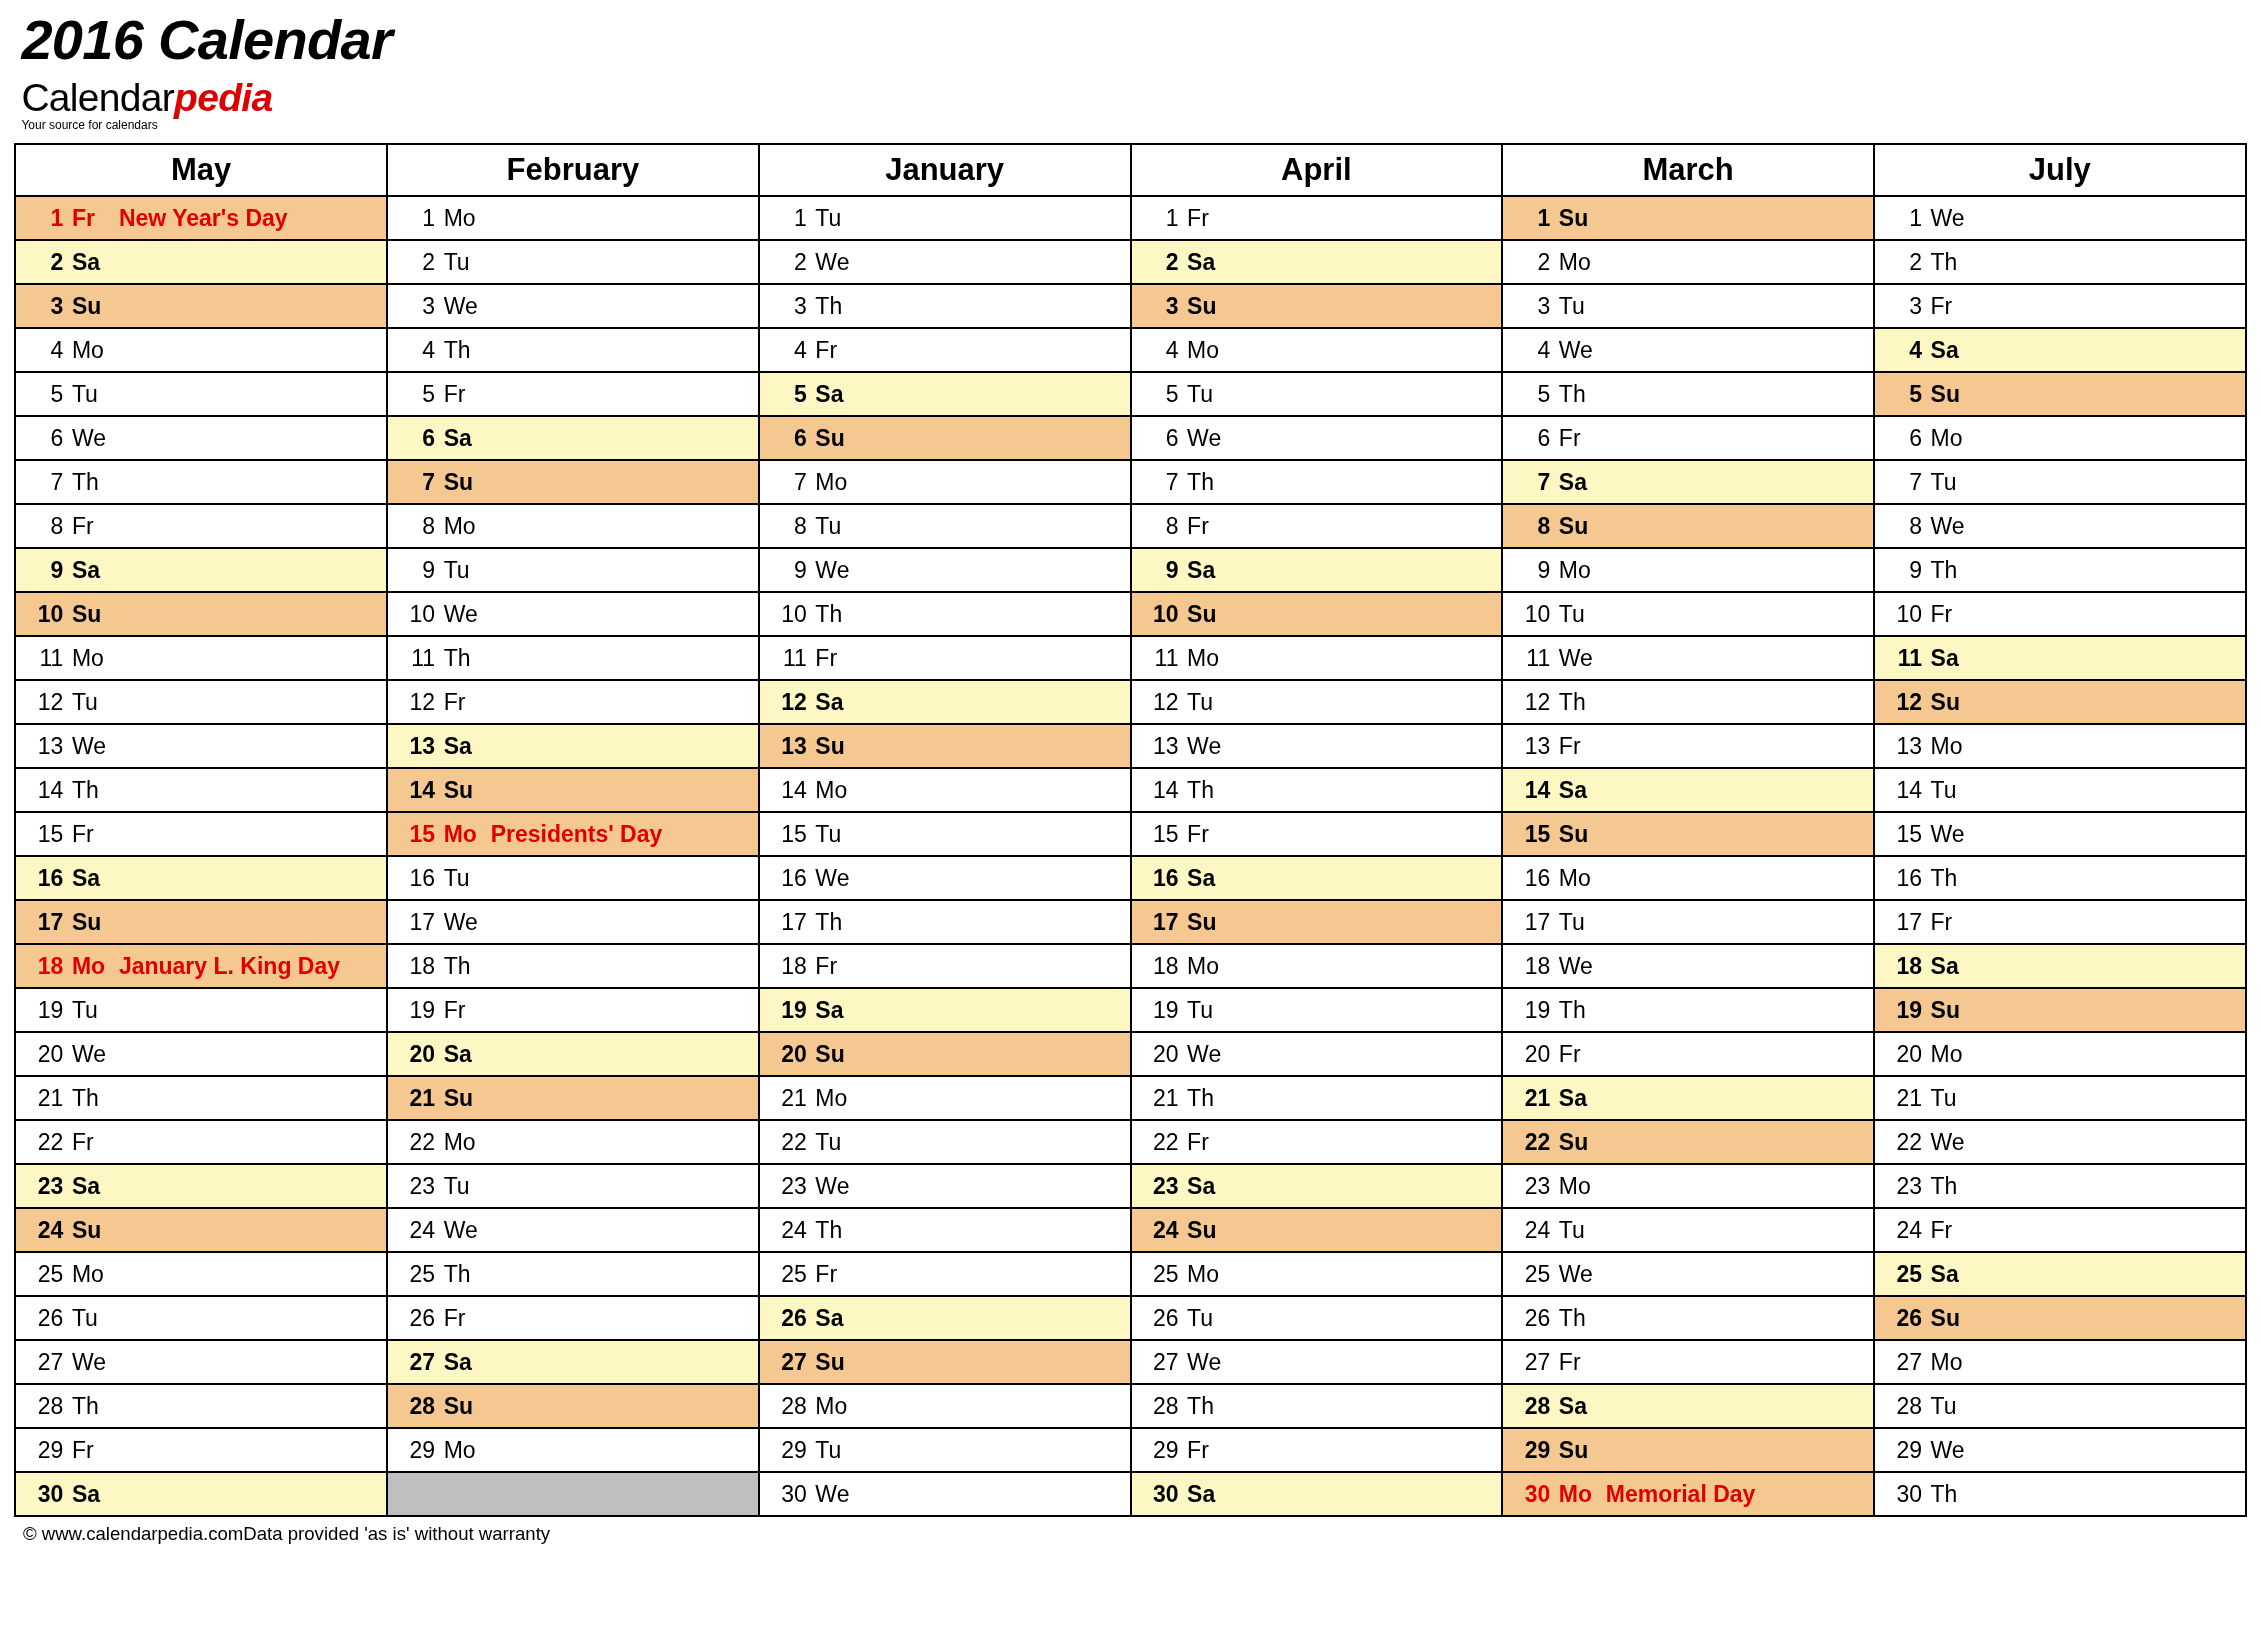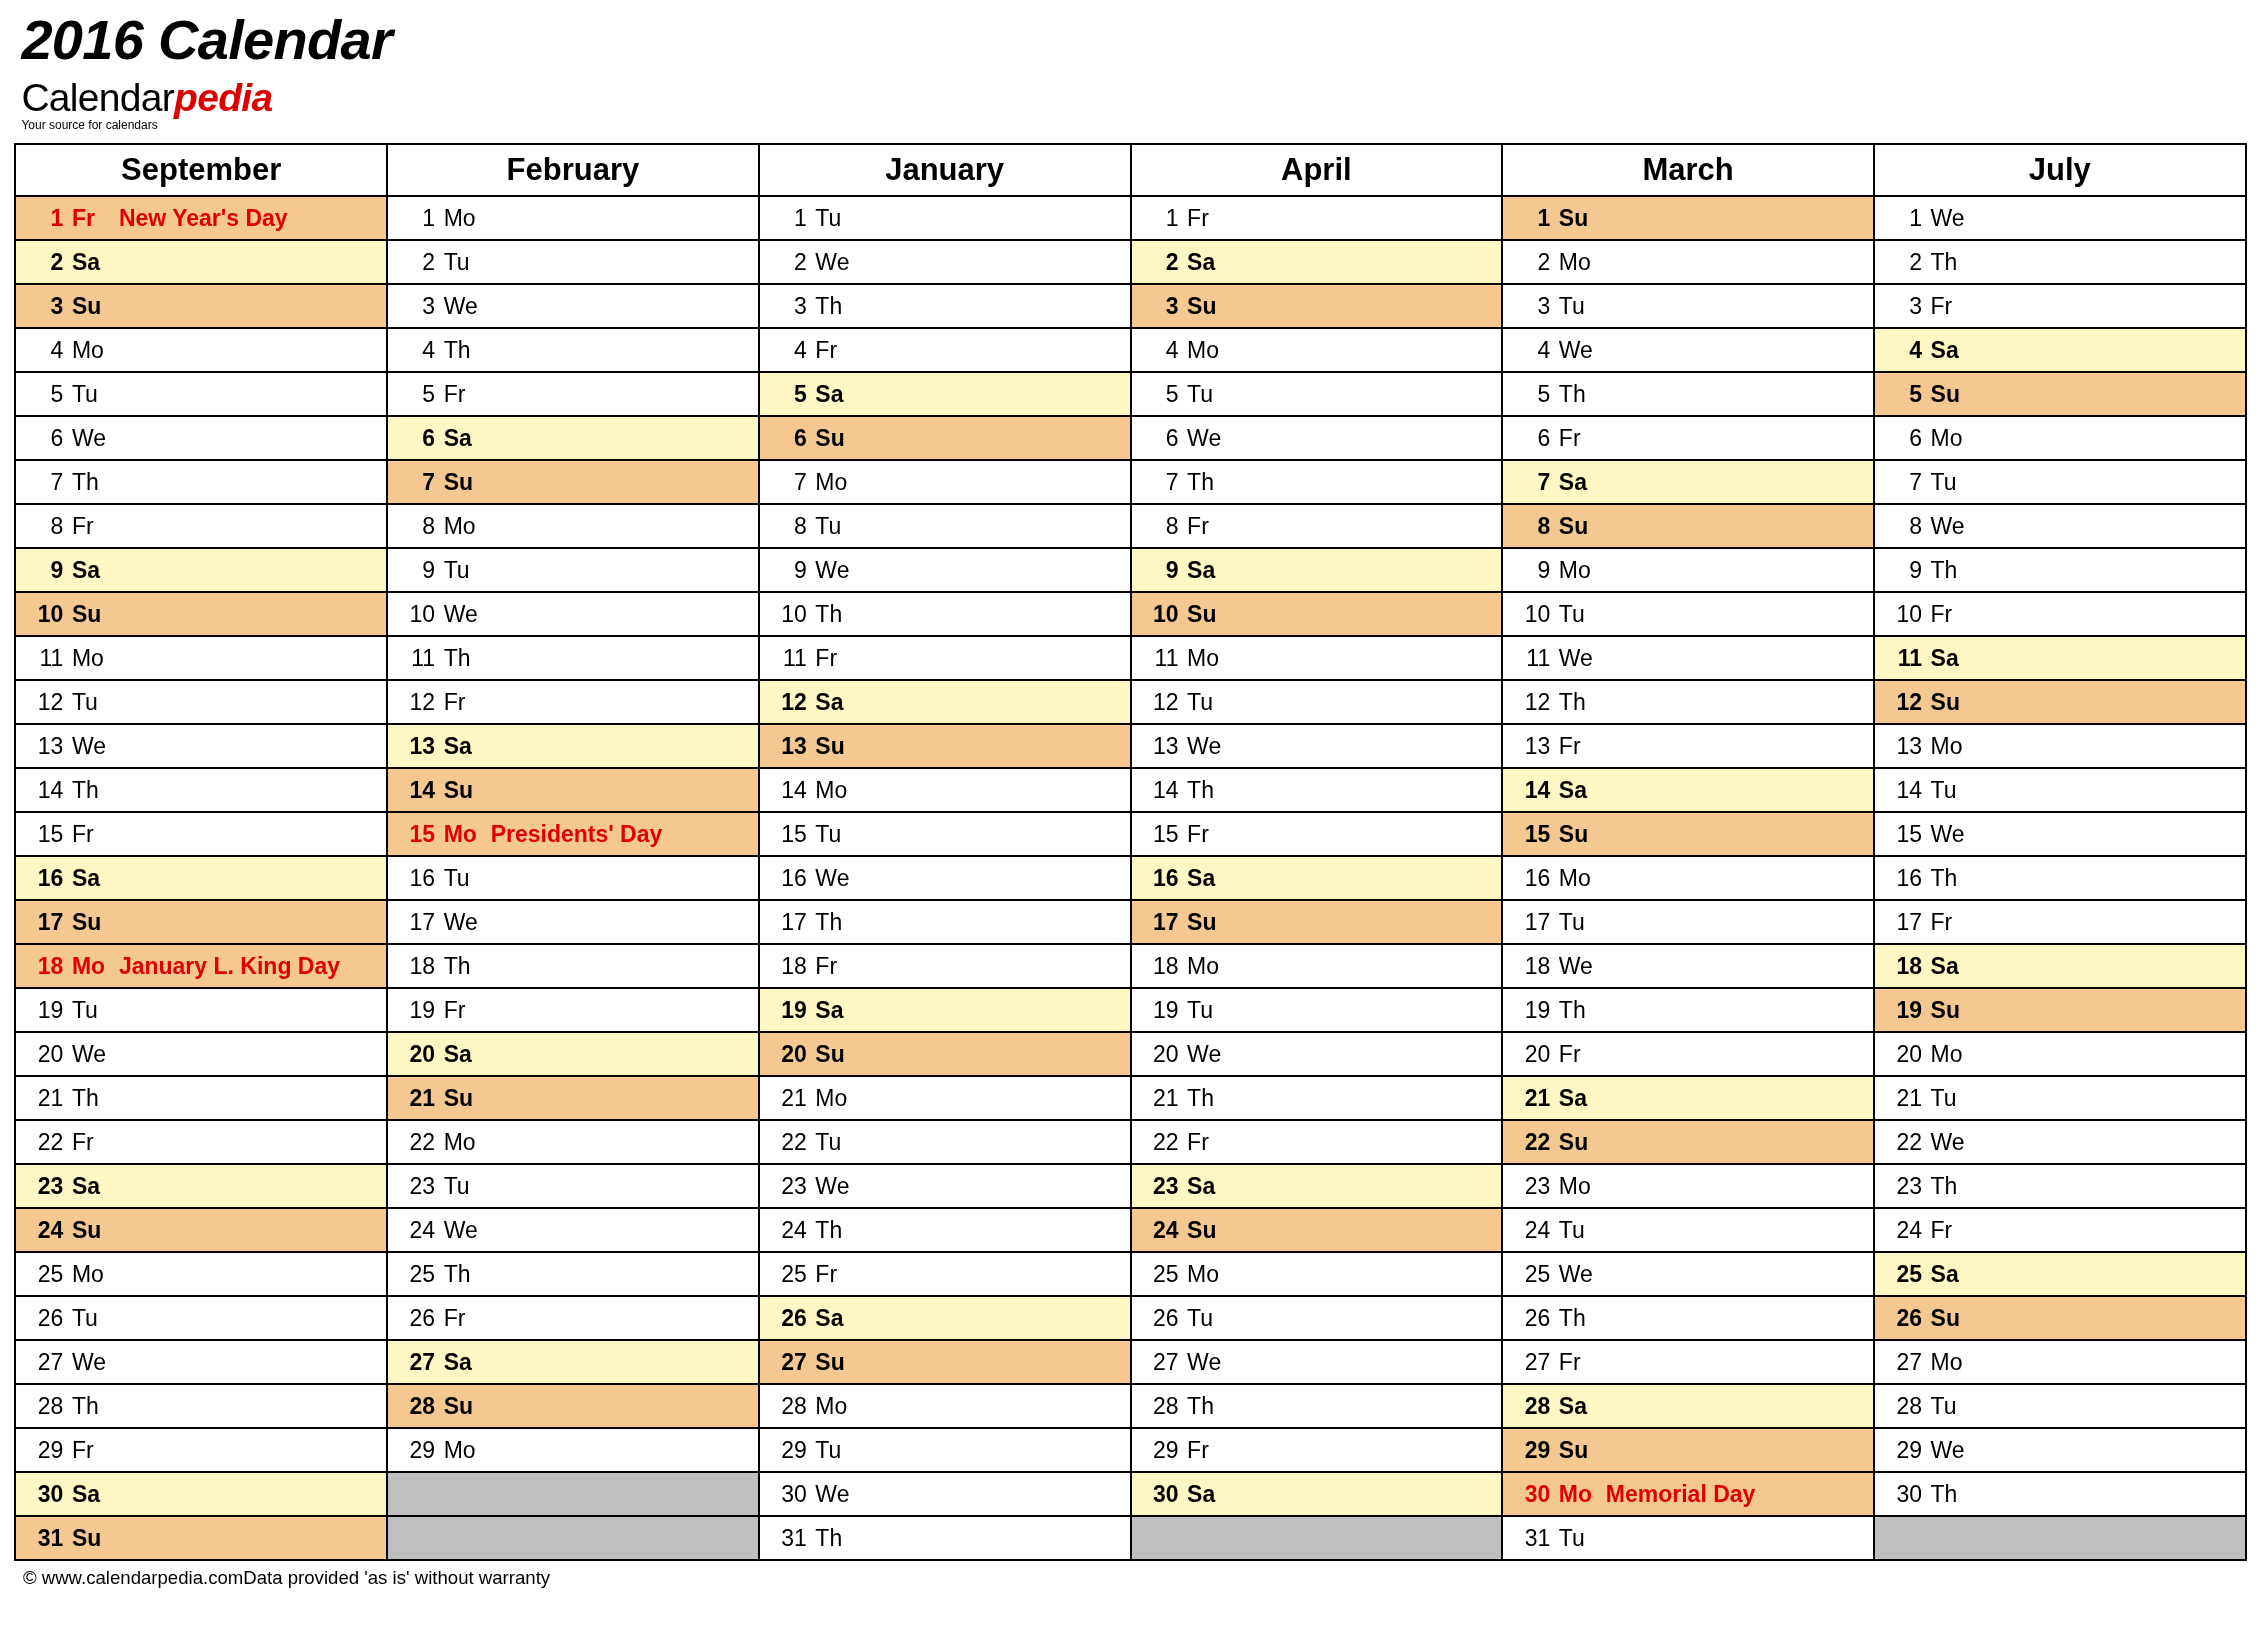--- a/index.html
+++ b/index.html
@@ -81,21 +81,21 @@
     <div class="logo-main">
       <span class="logo-black">Calendar</span><span class="logo-red">pedia</span>
     </div>
     <div class="logo-sub">Your source for calendars</div>
   </div>
 </div>
 
 <table class="cal">
   <thead>
       <tr id="head-row">
-        <th>September</th>
+        <th>May</th>
         <th>February</th>
         <th>January</th>
         <th>April</th>
         <th>March</th>
         <th>July</th>
       </tr>
     </thead>
   <tbody id="cal-body">
       <tr>
         <td>
@@ -1228,43 +1228,20 @@
             <span class="dow">Mo</span>
             <span class="ev">Memorial Day</span>
           </div>
         </td>
         <td>
           <div class="cell ">
             <span class="daynum">30</span>
             <span class="dow">Th</span>
           </div>
         </td>
-      </tr>
-      <tr>
-        <td>
-          <div class="cell sun bold">
-            <span class="daynum">31</span>
-            <span class="dow">Su</span>
-          </div>
-        </td>
-        <td class="empty"></td>
-        <td>
-          <div class="cell ">
-            <span class="daynum">31</span>
-            <span class="dow">Th</span>
-          </div>
-        </td>
-        <td class="empty"></td>
-        <td>
-          <div class="cell ">
-            <span class="daynum">31</span>
-            <span class="dow">Tu</span>
-          </div>
-        </td>
-        <td class="empty"></td>
       </tr>
     </tbody>
 </table>
 
 <div class="footer">
   <div>© www.calendarpedia.com</div>
   <div>Data provided 'as is' without warranty</div>
 </div>
 
 

